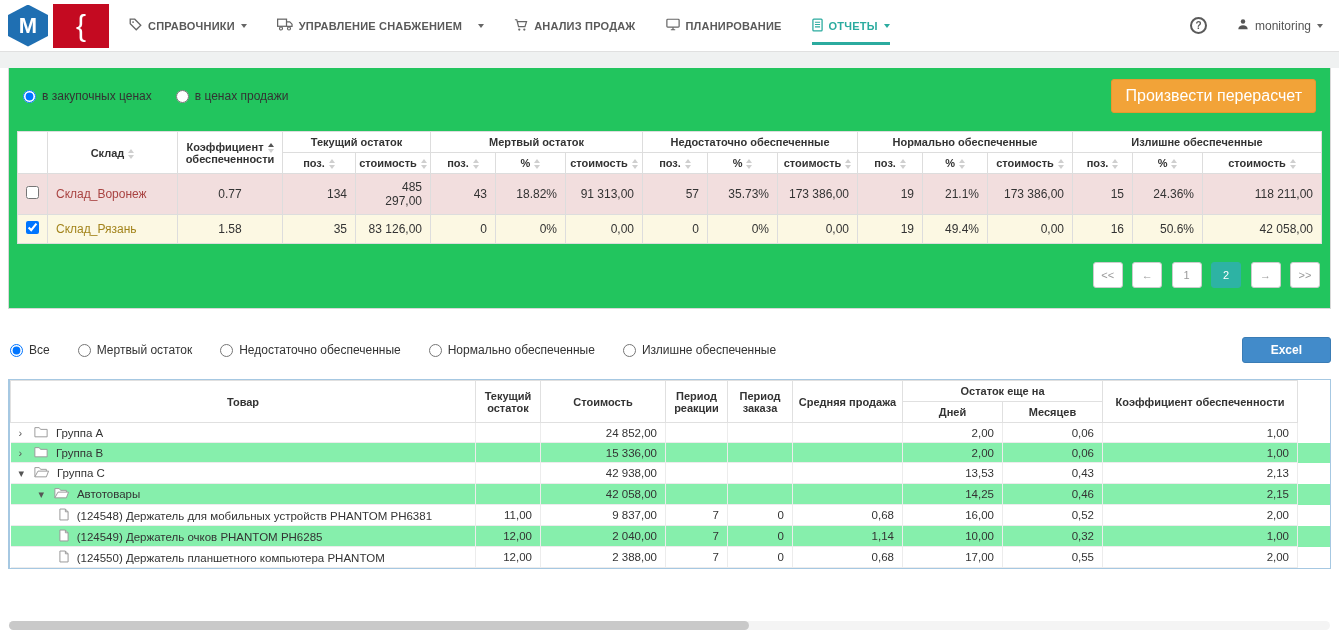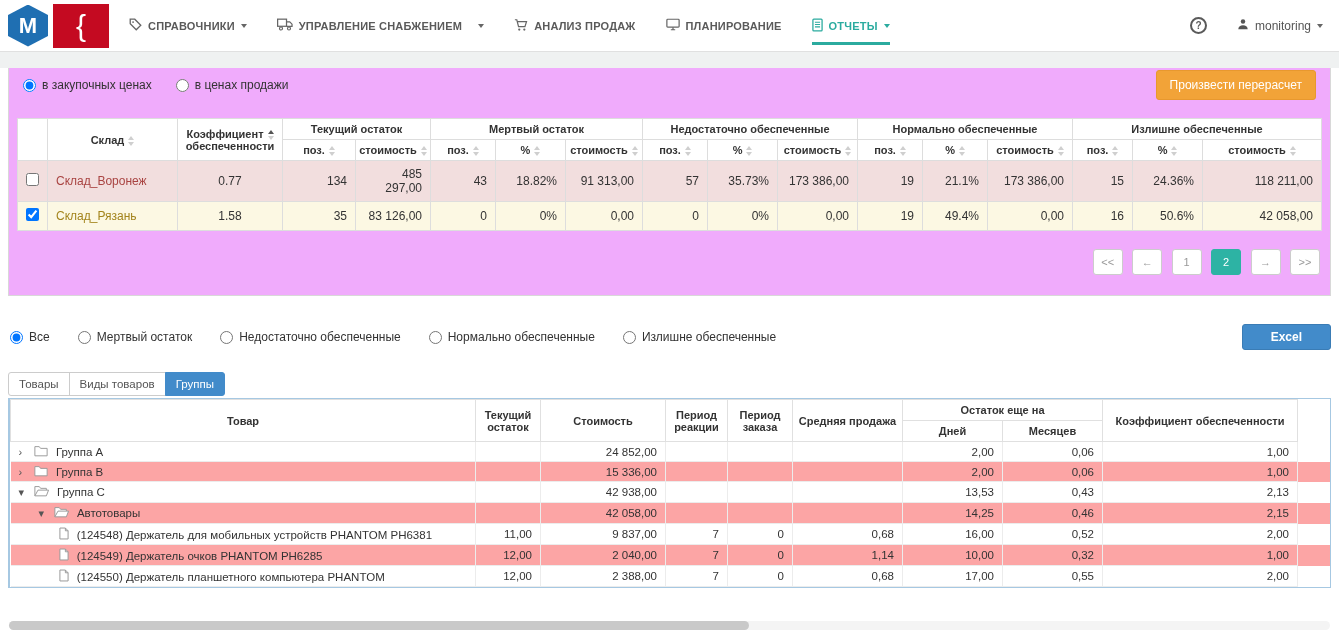--- a/index.html
+++ b/index.html
@@ -32,26 +32,26 @@
                  font-size: 10px; font-weight: 700; display: flex; align-items: center; justify-content: center; cursor: pointer; }
   .user-menu { display: flex; align-items: center; gap: 6px; font-size: 12px; color: #555; cursor: pointer; }
 
   .top-gap { height: 16px; background: #eff1f1; }
 
   
   .panel { margin: 0 8px; }
   .panel-head { background: #55c6d9; color: #fff; font-size: 15px; padding: 8px 14px;
                 display: flex; align-items: center; justify-content: space-between; }
   .panel-collapse { font-size: 17px; line-height: 1; cursor: pointer; padding: 0 4px; }
-  .panel-body { border: 1px solid #d8d8d8; border-top: none; background: #f0abfc; padding: 0 8px 20px; }
+  .panel-body { border: 1px solid #d8d8d8; border-top: none; background: #22c55e; padding: 9px 8px 20px; }
 
   .price-row { display: flex; align-items: center; gap: 24px; padding: 2px 6px 0; margin-bottom: 18px; }
   .radio-label { display: flex; align-items: center; gap: 6px; font-size: 12px; color: #333; cursor: pointer; }
   .btn-orange { margin-left: auto; background: #f2a338; border: 1px solid #e8982e; color: #fff;
-                font-size: 12px; padding: 7px 13px; border-radius: 3px; cursor: pointer; font-family: inherit; }
+                font-size: 16px; padding: 7px 13px; border-radius: 3px; cursor: pointer; font-family: inherit; }
 
   table { border-collapse: collapse; table-layout: fixed; width: 100%; }
   .t1 th { border: 1px solid #ddd; font-size: 11px; padding: 4px 3px; text-align: center;
            vertical-align: middle; font-weight: 700; color: #333; background: #fff; }
   .t1 td { border: 1px solid #ddd; font-size: 12px; padding: 6px 8px; }
   .t1 td.num { text-align: right; }
   .t1 td.ctr { text-align: center; }
   .t1 a { text-decoration: none; cursor: pointer; }
   .row-danger { background: #f2dede; }
   .row-danger a { color: #a94442; margin-top: 10px; }
@@ -87,21 +87,21 @@
   .search-input { width: 100%; height: 25px; border: 1px solid #b9b9b9; border-radius: 2px;
                   padding: 0 6px; font-family: inherit; font-size: 12px; }
   .search-label { font-size: 11px; color: #333; margin-top: 5px; }
 
   .t2wrap { margin-top: 2px; border: 1px solid #a6c8e2; border-left: 2px solid #a6c8e2; background: #fff; }
   .t2 th { border: 1px solid #e0e0e0; font-size: 11px; font-weight: 700; padding: 4px; text-align: center;
            vertical-align: middle; color: #333; background: #fff; }
   .t2 td { border-right: 1px solid #ececec; border-bottom: 1px solid #ececec; font-size: 11.5px;
            padding: 3px 8px; color: #333; height: 15px; white-space: nowrap; overflow: hidden; }
   .t2 td.num { text-align: right; }
-  .t2 tr.alt { background: #fca5a5; }
+  .t2 tr.alt { background: #86efac; }
   .t2 th.filler, .t2 td.filler { border-top: none; border-bottom: none; border-right: none; }
   .lv0 { padding-left: 8px !important; }
   .lv1 { padding-left: 28px !important; }
   .lv2 { padding-left: 48px !important; }
   .tree-arrow { display: inline-block; width: 12px; color: #555; font-size: 11px; }
   .tree-icon { display: inline-block; margin-right: 5px; }
   .tree-icon svg { vertical-align: -1px; }
   .tree-name { cursor: pointer; }
 
   .hscroll { position: absolute; left: 9px; right: 9px; bottom: 1px; height: 9px; background: #f4f4f4; border-radius: 5px; }
@@ -333,25 +333,20 @@
         <span>Нормально обеспеченные</span>
       </label>
       <label class="radio-label">
         <input type="radio" name="stock-filter" style="">
         <span>Излишне обеспеченные</span>
       </label>
       <button class="btn-excel">Excel</button>
     </div>
 
     <div class="tabs-row">
-      <div class="tabs">
-        <button class="tab">Товары</button>
-        <button class="tab">Виды товаров</button>
-        <button class="tab active">Группы</button>
-      </div>
     </div>
 
     <div class="t2wrap">
       <table class="t2">
         <colgroup>
           <col style="width:465px">
             <col style="width:65px">
             <col style="width:125px">
             <col style="width:62px">
             <col style="width:65px">

